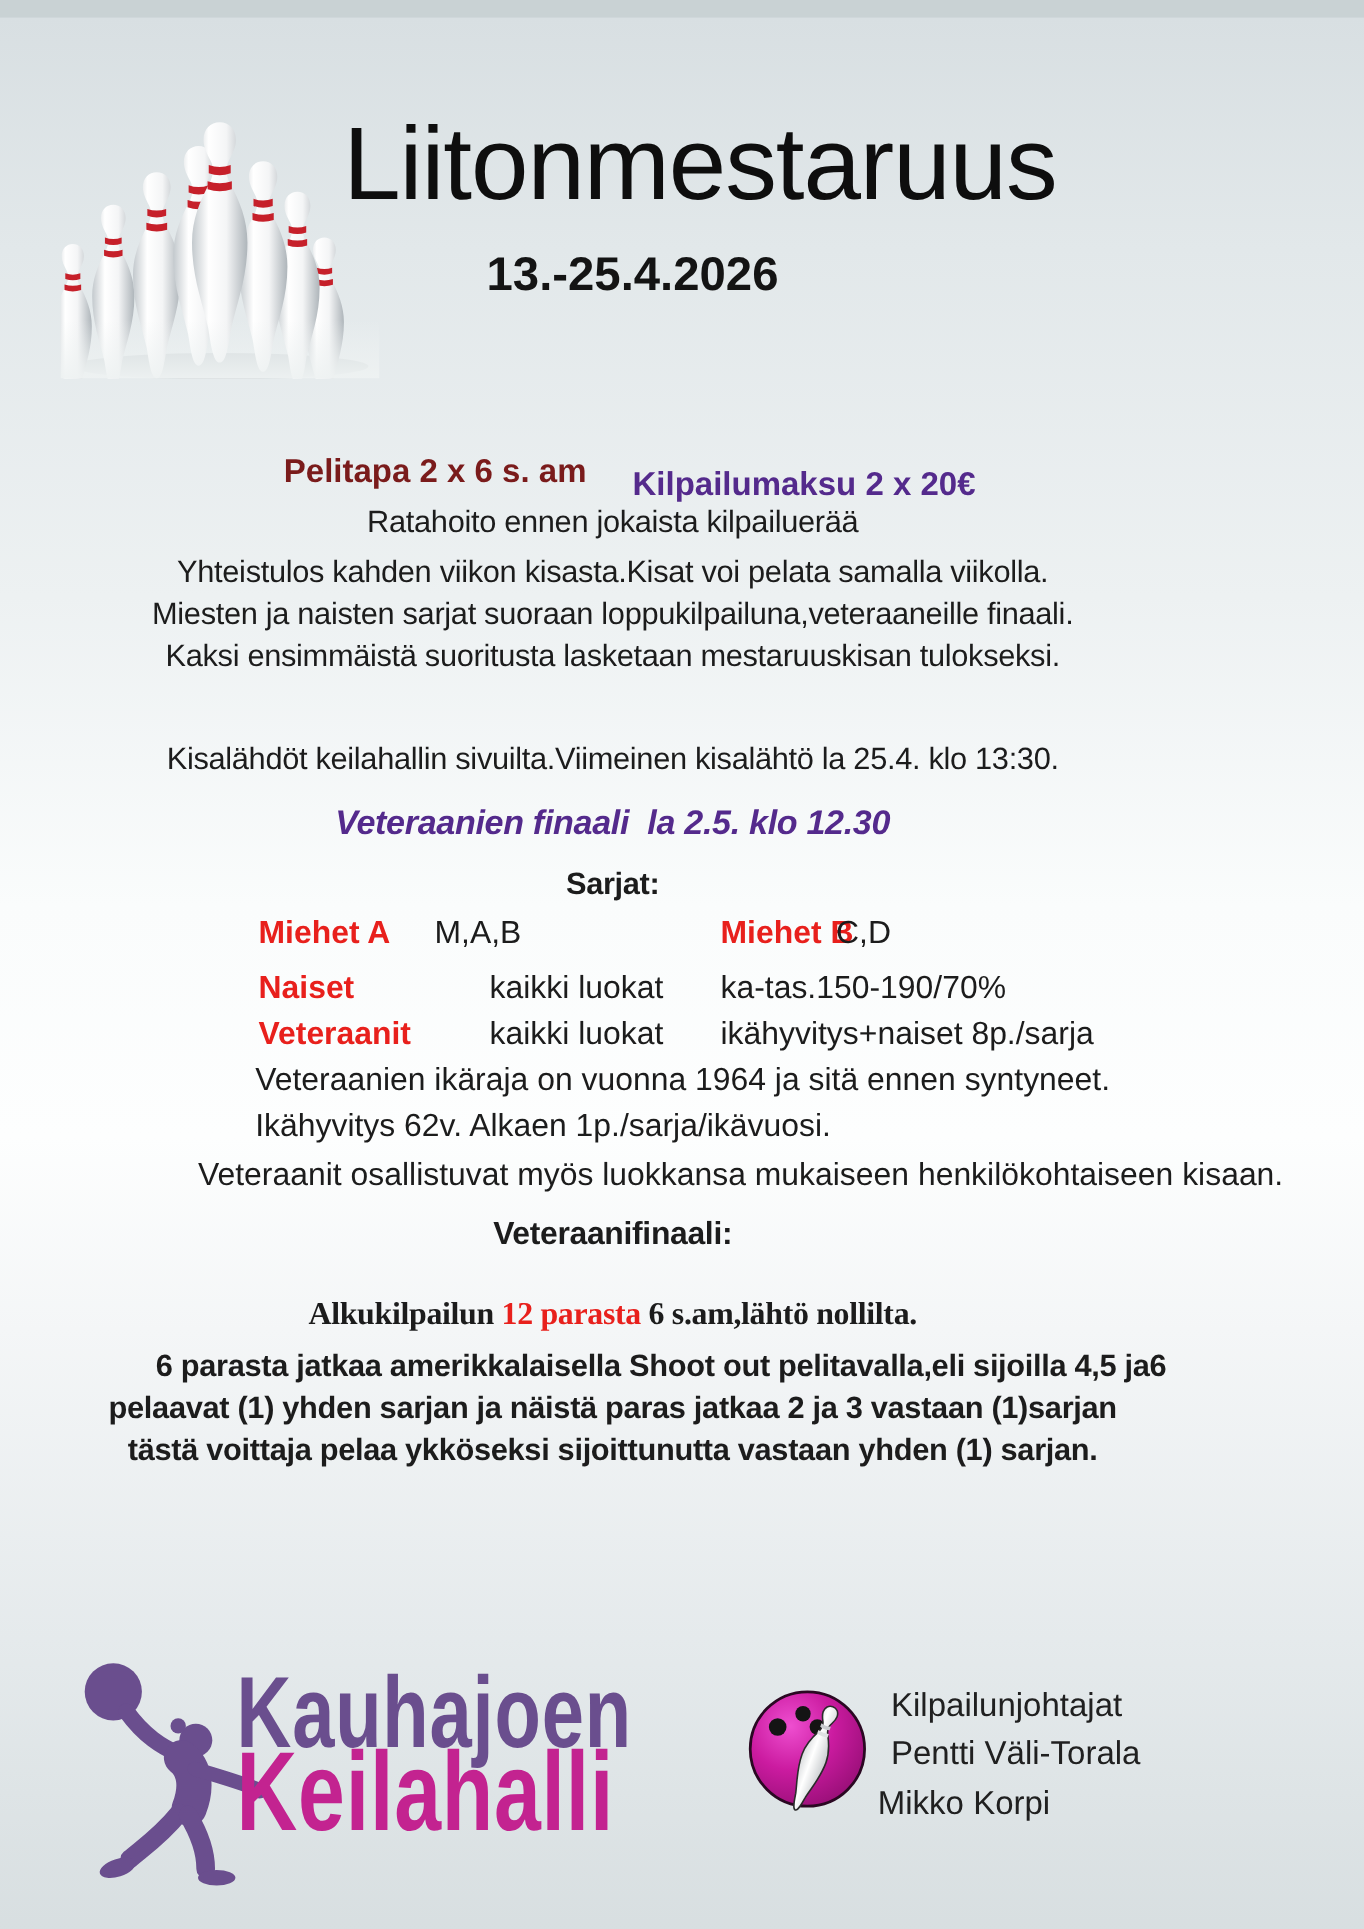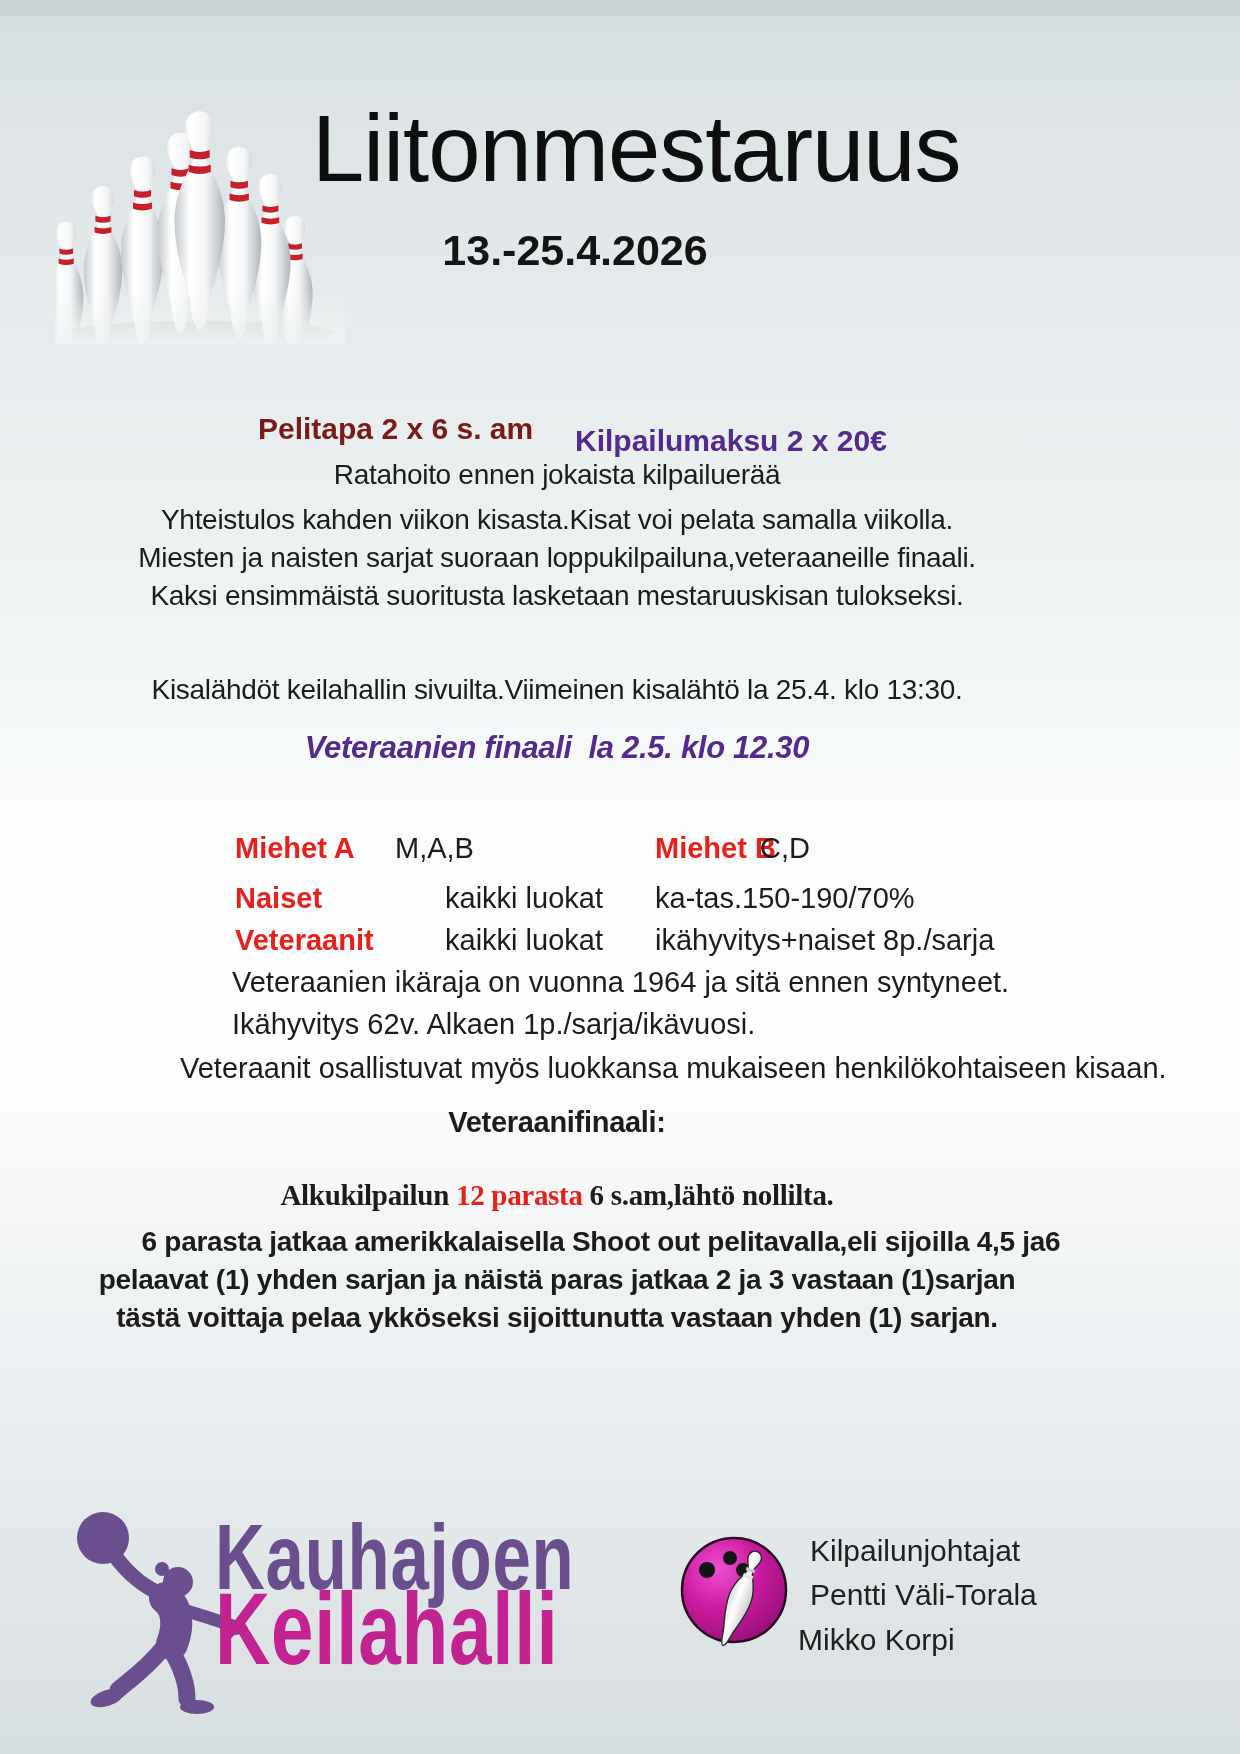--- a/index.html
+++ b/index.html
@@ -88,20 +88,21 @@
 
   <div class="abs cline" style="top:443px;">Ratahoito ennen jokaista kilpailuerää</div>
   <div class="abs cline" style="top:488px;">Yhteistulos kahden viikon kisasta.Kisat voi pelata samalla viikolla.</div>
   <div class="abs cline" style="top:526px;">Miesten ja naisten sarjat suoraan loppukilpailuna,veteraaneille finaali.</div>
   <div class="abs cline" style="top:564px;">Kaksi ensimmäistä suoritusta lasketaan mestaruuskisan tulokseksi.</div>
 
   <div class="abs cline" style="top:658px;">Kisalähdöt keilahallin sivuilta.Viimeinen kisalähtö la 25.4. klo 13:30.</div>
 
   <div class="abs cline vet-finaali" style="top:714px;color:#542a8c;">Veteraanien finaali  la 2.5. klo 12.30</div>
 
+  <div class="abs cline bold" style="top:772px;">Sarjat:</div>
 
   <div class="abs row-item row-label" style="left:235px;top:816px;color:#e8201c;">Miehet A</div>
   <div class="abs row-item" style="left:395px;top:816px;">M,A,B</div>
   <div class="abs row-item row-label" style="left:655px;top:816px;color:#e8201c;">Miehet B</div>
   <div class="abs row-item" style="left:760px;top:816px;">C,D</div>
 
   <div class="abs row-item row-label" style="left:235px;top:866px;color:#e8201c;">Naiset</div>
   <div class="abs row-item" style="left:445px;top:866px;">kaikki luokat</div>
   <div class="abs row-item" style="left:655px;top:866px;">ka-tas.150-190/70%</div>
 

